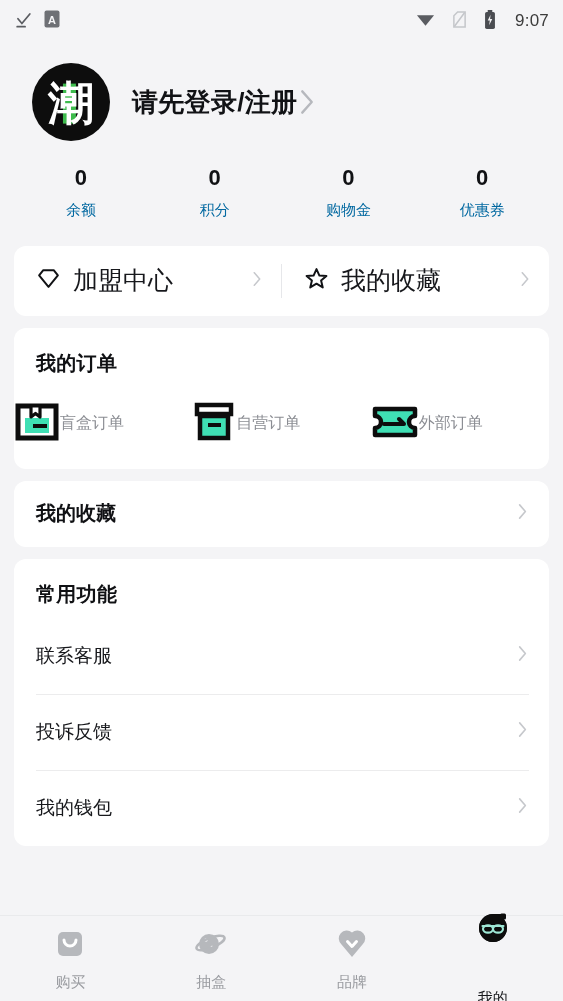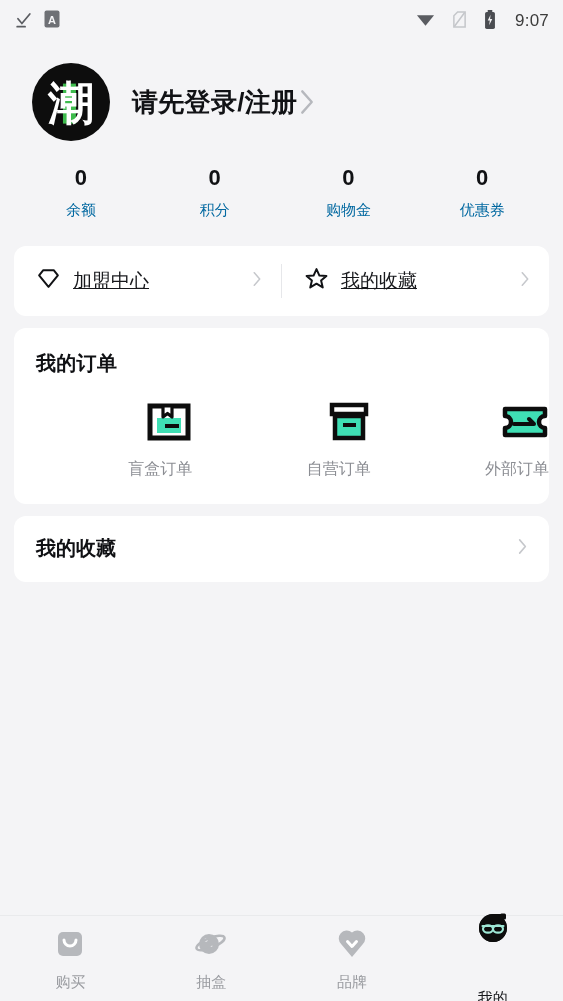--- a/index.html
+++ b/index.html
@@ -104,41 +104,40 @@
     height:70px;
   }
   .quick-item {
     flex:1 1 0;
     display:flex; align-items:center;
     padding:0 18px 0 22px;
     height:100%;
   }
   .quick-label {
     margin-left:12px;
-    font-size:19px; color:#17181c;
+    font-size:25px; color:#17181c;
     flex:1 1 auto;
-    text-decoration:underline;
   }
   .quick-div {
     width:1px; height:34px; background:#e6e7ea; flex:0 0 1px;
   }
 
   
   .sec-title {
     font-size:20px; font-weight:700; color:#101114;
     padding:22px 0 0 22px;
     letter-spacing:.3px;
   }
   .orders {
     display:flex;
     padding:22px 0 24px 0;
   }
   .order {
     flex:1 1 0;
-    display:flex; flex-direction:column; align-items:flex-end;
+    display:flex; align-items:flex-start;
   }
   .order-ico { height:46px; display:flex; align-items:center; justify-content:center; }
   .order-label {
     margin-top:14px;
     font-size:16px; color:#8b8d93;
   }
 
   
   .arrow-row {
     display:flex; align-items:center;
@@ -333,20 +332,51 @@
       <div class="arrow-row bold">
         <span class="ar-label">我的收藏</span>
         <span class="ic">
           <svg width="13" height="19" viewBox="0 0 12 20">
             <path d="M3 3 L9 10 L3 17" fill="none" stroke="#c6c8cc" stroke-width="1.7" stroke-linecap="round" stroke-linejoin="round"></path>
           </svg>
         </span>
       </div>
     </div>
 
+    <div class="card">
+      <div class="sec-title">常用功能</div>
+      <div style="height:10px"></div>
+
+      <div class="list-row">
+        <span class="list-label">联系客服</span>
+        <span class="ic">
+          <svg width="13" height="19" viewBox="0 0 12 20">
+            <path d="M3 3 L9 10 L3 17" fill="none" stroke="#c6c8cc" stroke-width="1.7" stroke-linecap="round" stroke-linejoin="round"></path>
+          </svg>
+        </span>
+      </div>
+
+      <div class="list-row">
+        <span class="list-label">投诉反馈</span>
+        <span class="ic">
+          <svg width="13" height="19" viewBox="0 0 12 20">
+            <path d="M3 3 L9 10 L3 17" fill="none" stroke="#c6c8cc" stroke-width="1.7" stroke-linecap="round" stroke-linejoin="round"></path>
+          </svg>
+        </span>
+      </div>
+
+      <div class="list-row">
+        <span class="list-label">我的钱包</span>
+        <span class="ic">
+          <svg width="13" height="19" viewBox="0 0 12 20">
+            <path d="M3 3 L9 10 L3 17" fill="none" stroke="#c6c8cc" stroke-width="1.7" stroke-linecap="round" stroke-linejoin="round"></path>
+          </svg>
+        </span>
+      </div>
+    </div>
 
   </div>
 
   <div class="tabbar">
 
     <div class="tab">
       <span class="tab-ico">
         <svg width="32" height="32" viewBox="0 0 32 32">
           <rect x="4" y="4" width="24" height="24" rx="5" fill="#b6b8bc"></rect>
           <path d="M10 12 A6 6 0 0 0 22 12" fill="none" stroke="#ffffff" stroke-width="3" stroke-linecap="round"></path>

